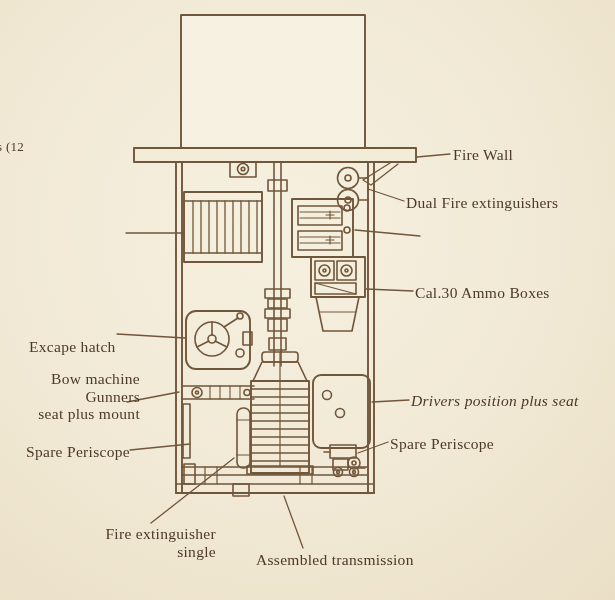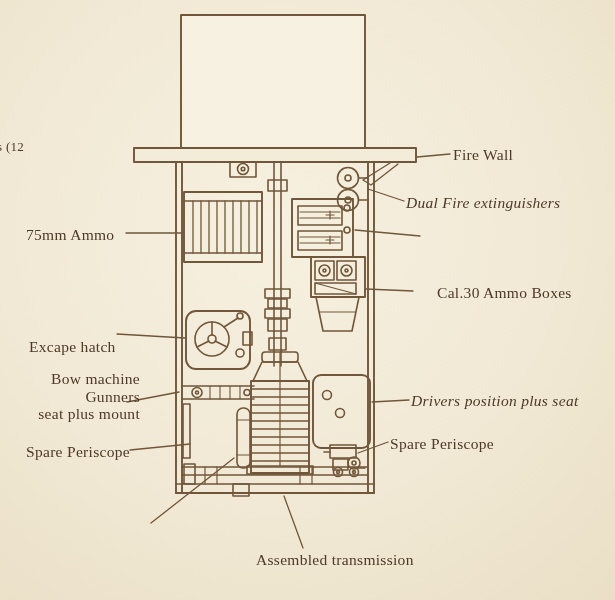--- a/index.html
+++ b/index.html
@@ -230,35 +230,36 @@
         <path d="M303 548 L284 496"></path>
       </g>
 
     </g>
   </svg>
 
   <div class="label small" style="left:-3px; top:138px;">s (12</div>
 
   <div class="label" style="left:453px; top:146px;font-family:Liberation Serif, serif;">Fire Wall</div>
 
-  <div class="label" style="left:406px; top:194px;font-style:italic;">Dual Fire extinguishers</div>
-
-  <div class="label" style="left:26px; top:226px;">75mm Ammo</div>
-
-
-  <div class="label" style="left:415px; top:284px;margin-left:22px;">Cal.30 Ammo Boxes</div>
+  <div class="label" style="left:406px; top:194px;">Dual Fire extinguishers</div>
+
+
+
+  <div class="label" style="left:415px; top:284px;">Cal.30 Ammo Boxes</div>
 
   <div class="label" style="left:29px; top:326px;margin-top:12px;">Excape hatch</div>
 
   <div class="label center" style="left:18px; top:370px; width:122px;">Bow machine
 Gunners
 seat plus mount</div>
 
   <div class="label" style="left:26px; top:443px;">Spare Periscope</div>
 
   <div class="label" style="left:411px; top:392px; white-space:nowrap;font-style:italic;">Drivers position plus seat</div>
 
   <div class="label" style="left:390px; top:435px;">Spare Periscope</div>
 
+  <div class="label center" style="left:90px; top:525px; width:126px;">Fire extinguisher
+single</div>
 
   <div class="label" style="left:256px; top:551px;font-family:Liberation Serif, serif;">Assembled transmission</div>
 
 </div>
 
 </body></html>

